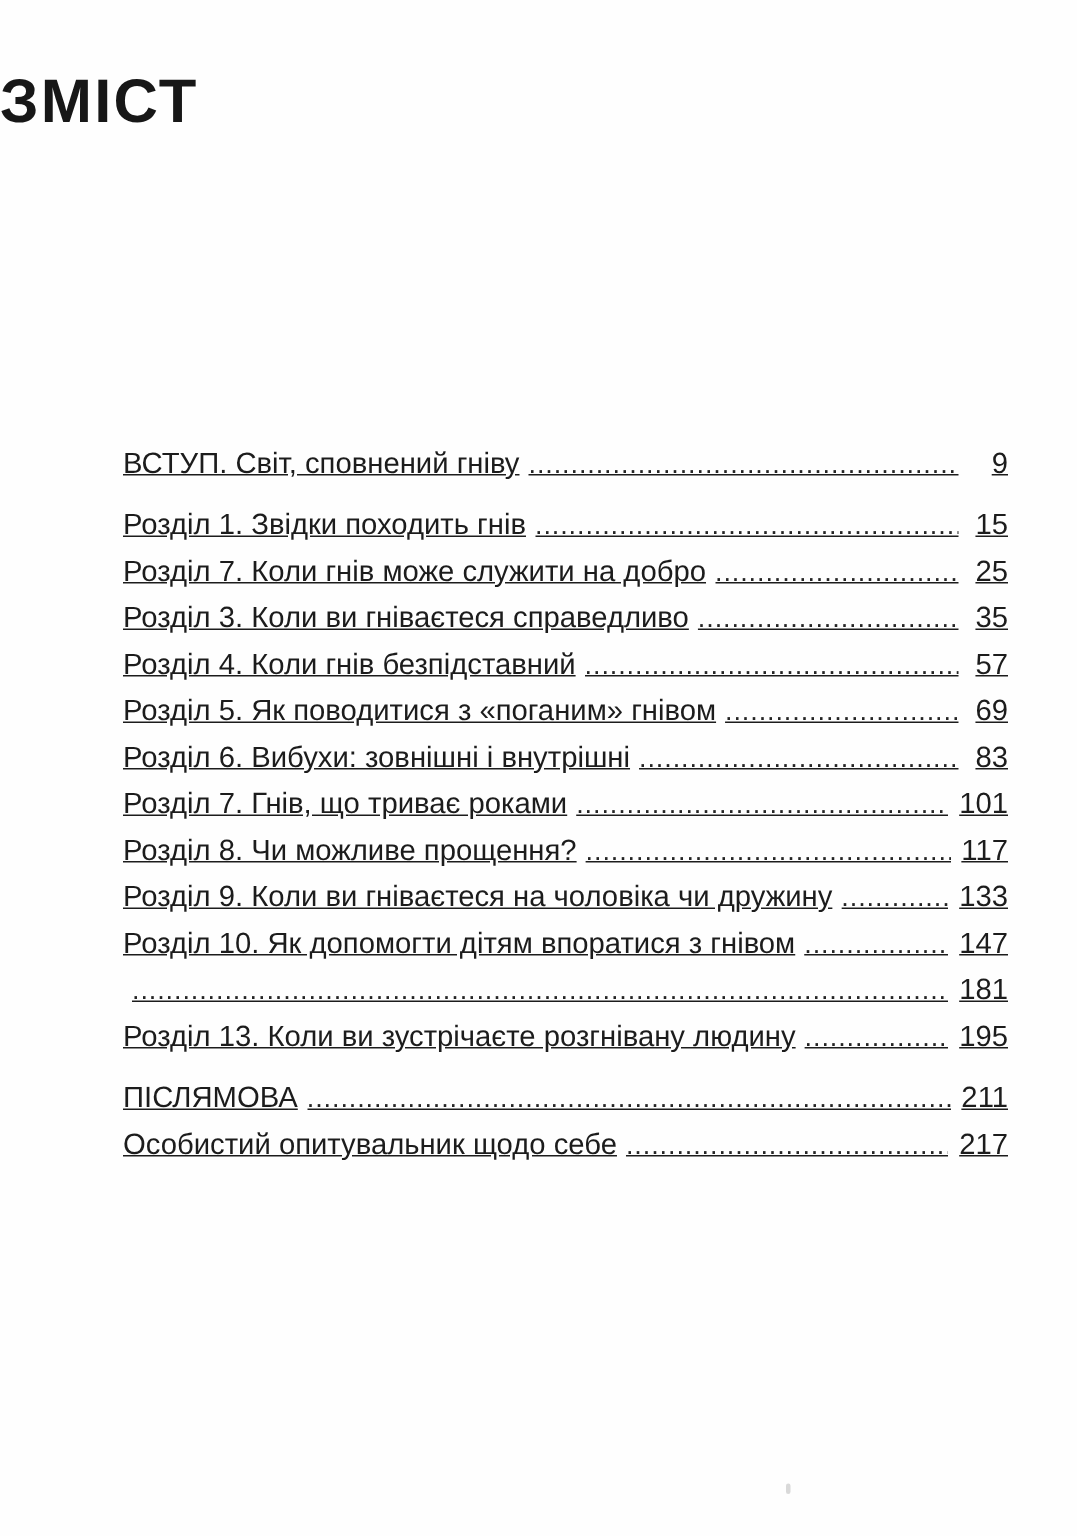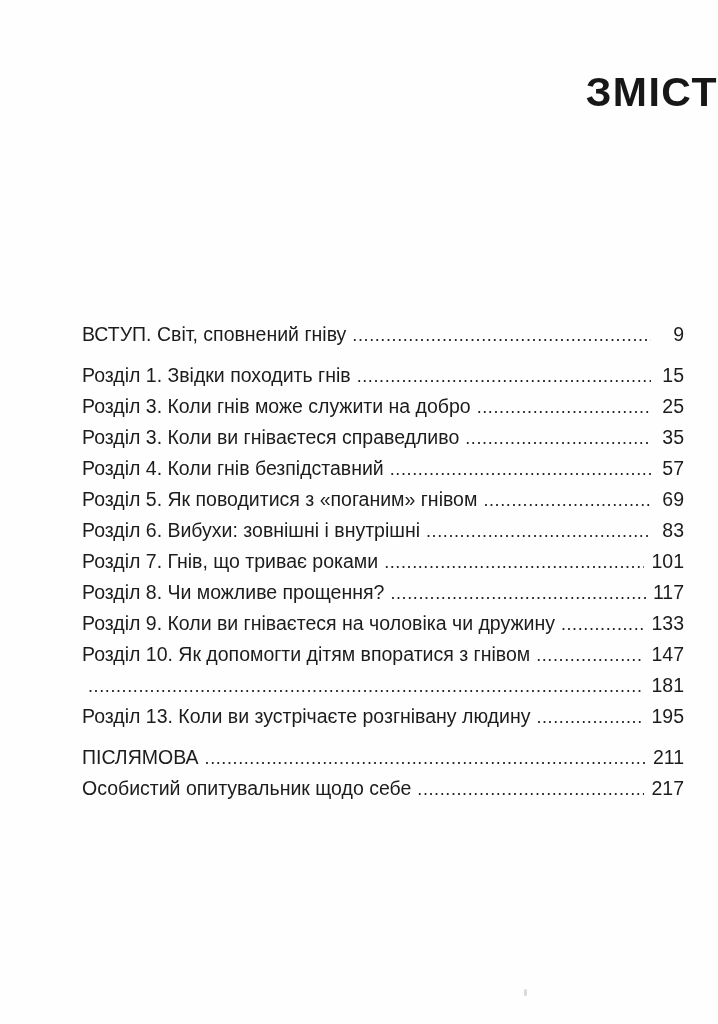--- a/index.html
+++ b/index.html
@@ -8,30 +8,31 @@
     width: 718px;
     height: 1024px;
     background: #fefefe;
     font-family: "Liberation Sans", "DejaVu Sans", sans-serif;
     color: #1c1c1c;
     overflow: hidden;
     box-sizing: border-box;
   }
   .book-title {
     margin: 0;
-    padding-top: 70px;
-    text-align: right;
+    padding-top: 45px;
+    text-align: left;
     font-size: 41px;
     line-height: 44px;
     font-weight: 700;
     letter-spacing: 1.5px;
     color: #171717;
   }
   .toc {
-    margin: 205px 34px 0 82px; 
+    margin: 205px 46px 0 82px; 
+    text-decoration: underline;
   }
   .toc-row {
     display: flex;
     align-items: baseline;
     height: 31px;
     line-height: 31px;
     font-size: 19.5px;
     white-space: nowrap;
   }
   .toc-row.gap-before { margin-top: 10px; justify-content: center; }
@@ -84,21 +85,21 @@
       <span class="toc-page-num">9</span>
     </div>
 
     <div class="toc-row gap-before">
       <span class="toc-label">Розділ 1. Звідки походить гнів</span>
       <span class="dot-leader"></span>
       <span class="toc-page-num">15</span>
     </div>
 
     <div class="toc-row">
-      <span class="toc-label">Розділ 3. Коли гнів може служити на добро</span>
+      <span class="toc-label">Розділ 7. Коли гнів може служити на добро</span>
       <span class="dot-leader"></span>
       <span class="toc-page-num">25</span>
     </div>
 
     <div class="toc-row">
       <span class="toc-label">Розділ 3. Коли ви гніваєтеся справедливо</span>
       <span class="dot-leader"></span>
       <span class="toc-page-num">35</span>
     </div>
 

